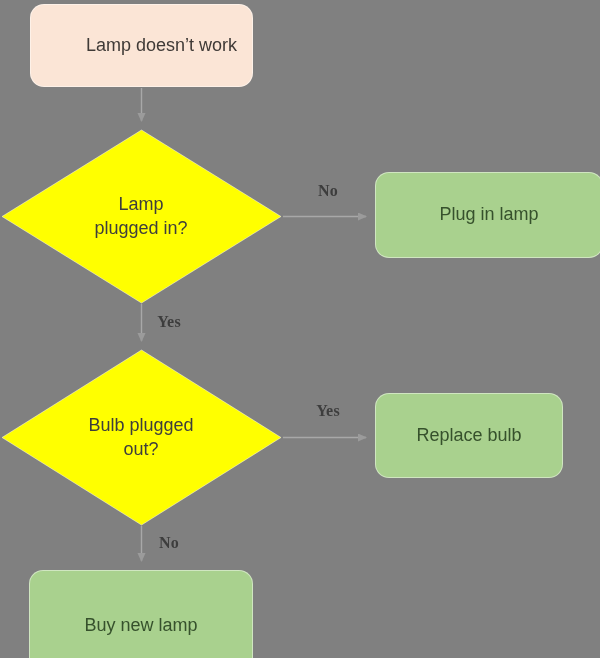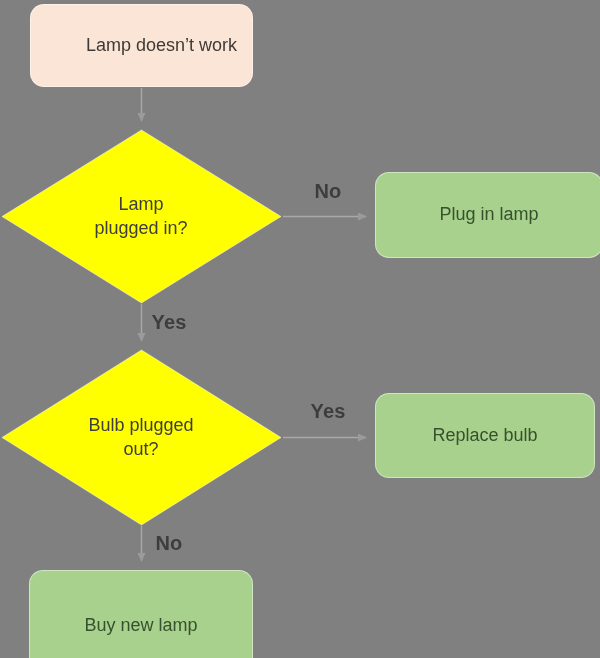--- a/index.html
+++ b/index.html
@@ -56,41 +56,42 @@
     width: 223px; height: 83px;
     background: var(--start-fill);
     color: var(--start-text);
     padding-left: 40px;
   }
   .node-action {
     background: var(--action-fill);
     color: var(--action-text);
   }
   .node-action-1 { left: 375px; top: 172px; width: 228px; height: 86px; }
-  .node-action-2 { left: 375px; top: 393px; width: 220px; height: 85px; }
+  .node-action-2 { left: 375px; top: 393px; width: 188px; height: 85px; }
   .node-action-3 { left: 29px;  top: 570px; width: 224px; height: 112px; }
   .decision-label {
     position: absolute;
     width: 220px;
     transform: translate(-50%, -50%);
     text-align: center;
     color: var(--decision-text);
     font-size: 18px;
     line-height: 1.35;
     white-space: pre-line;
   }
   .decision-label-1 { left: 141px; top: 216px; }
   .decision-label-2 { left: 141px; top: 437px; }
   .edge-label {
     position: absolute;
     transform: translate(-50%, -50%);
     color: var(--edge-label);
-    font-size: 20px;
+    font-size: 16px;
     font-weight: bold;
     letter-spacing: 0.2px;
+    font-family: Liberation Serif, serif;
   }
   .edge-label-no-1  { left: 328px; top: 191px; }
   .edge-label-yes-1 { left: 169px; top: 322px; }
   .edge-label-yes-2 { left: 328px; top: 411px; }
   .edge-label-no-2  { left: 169px; top: 543px; }
 </style>
 </head>
 <body>
 
 <div class="canvas">

